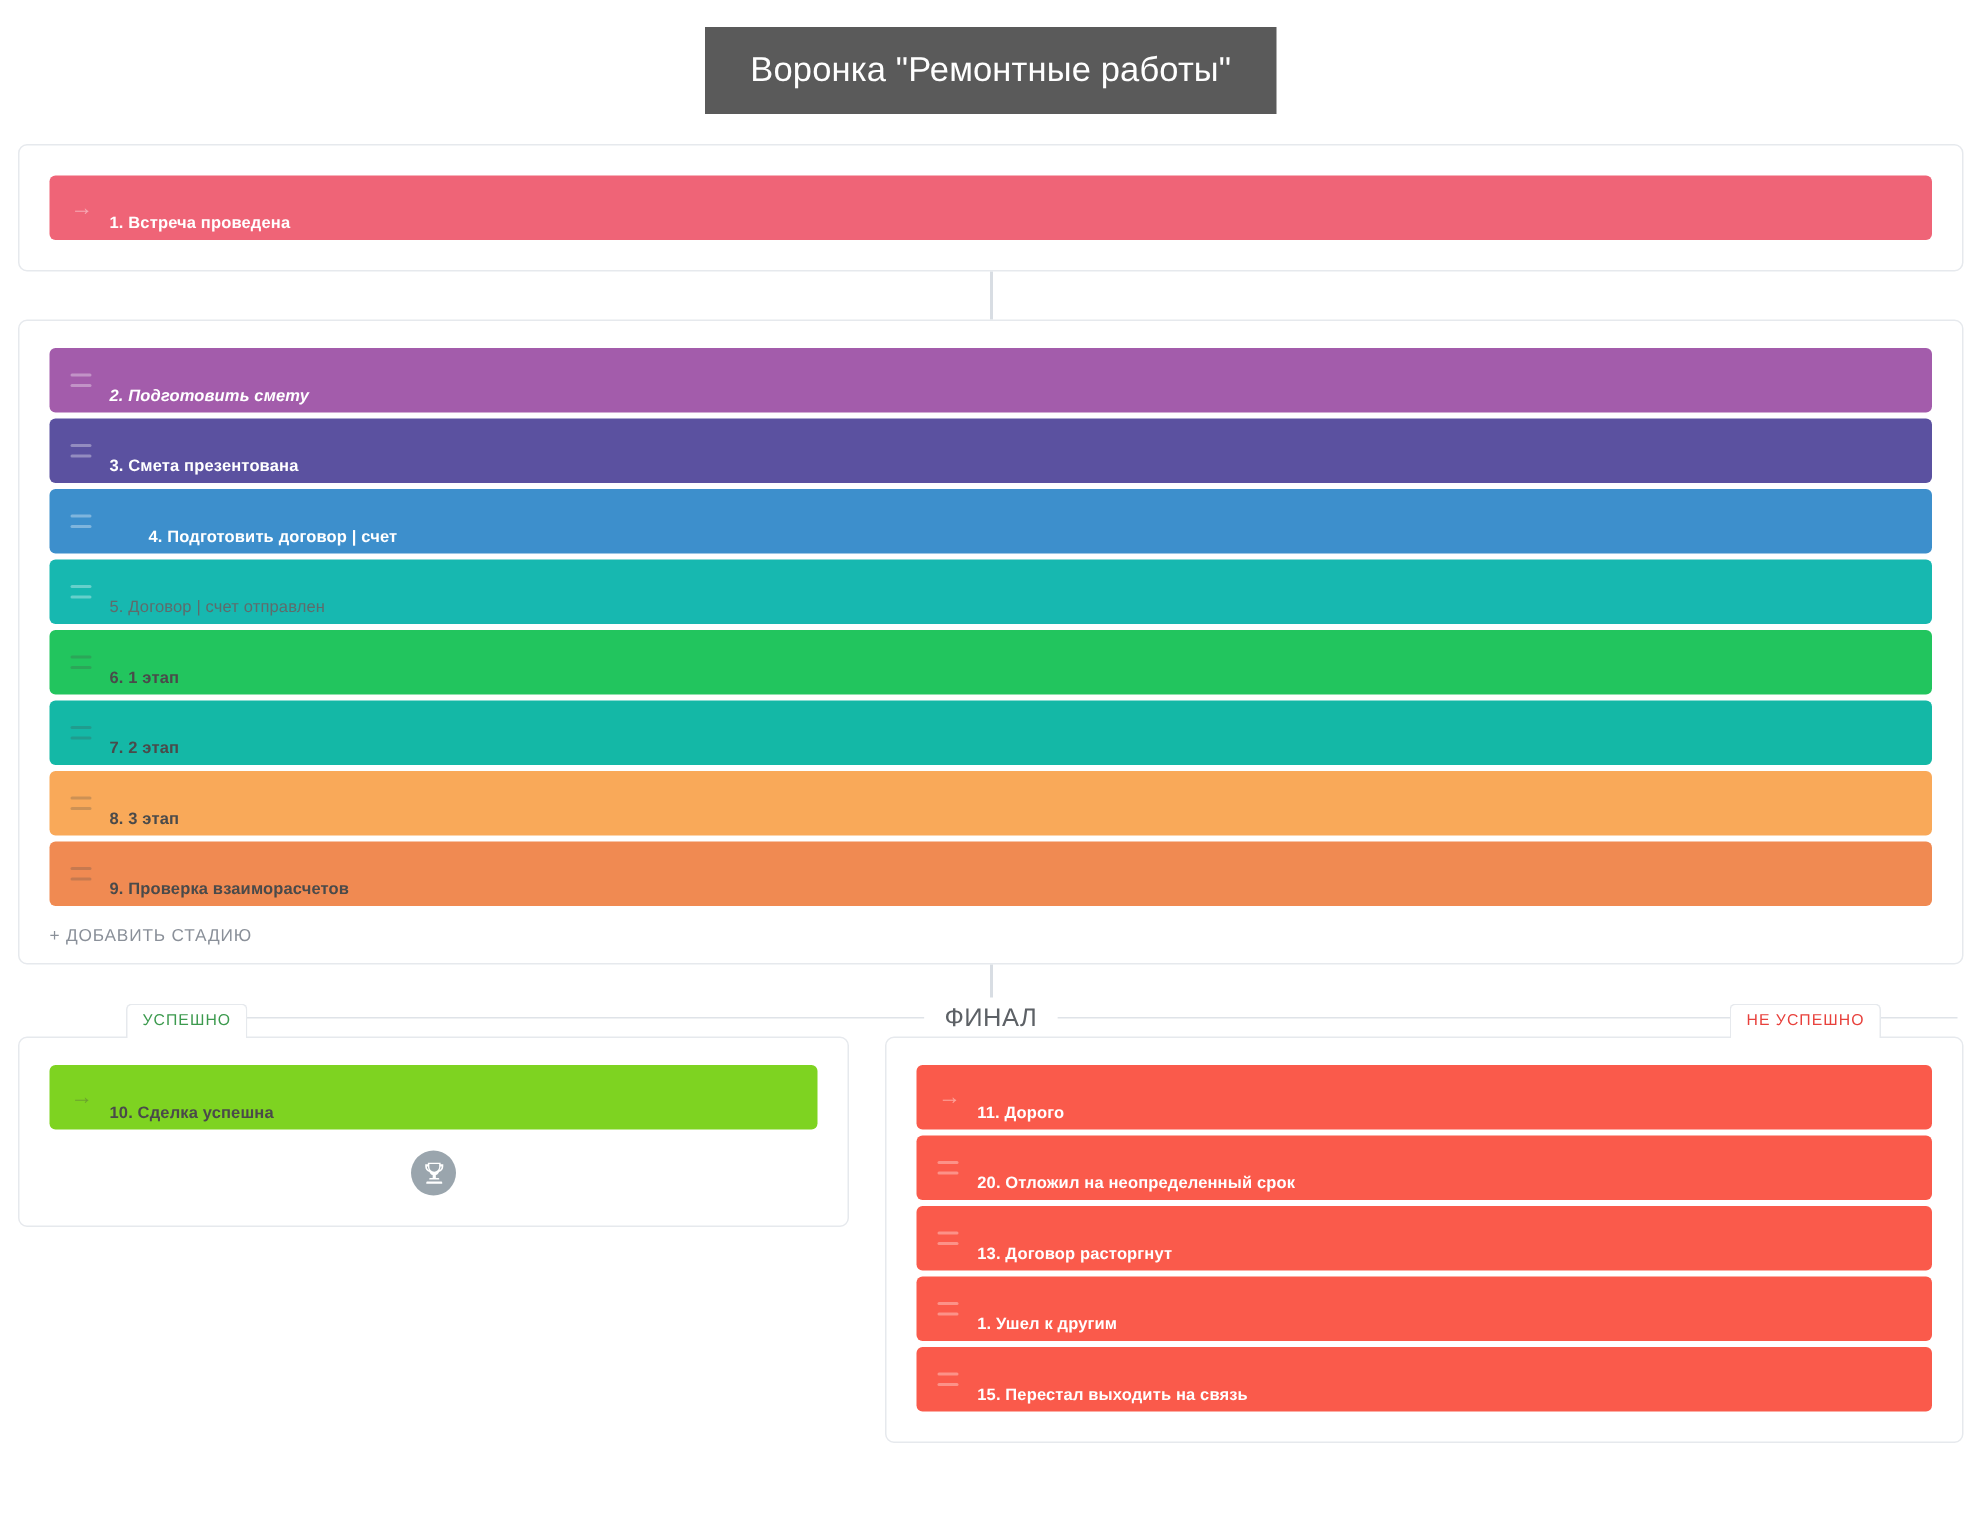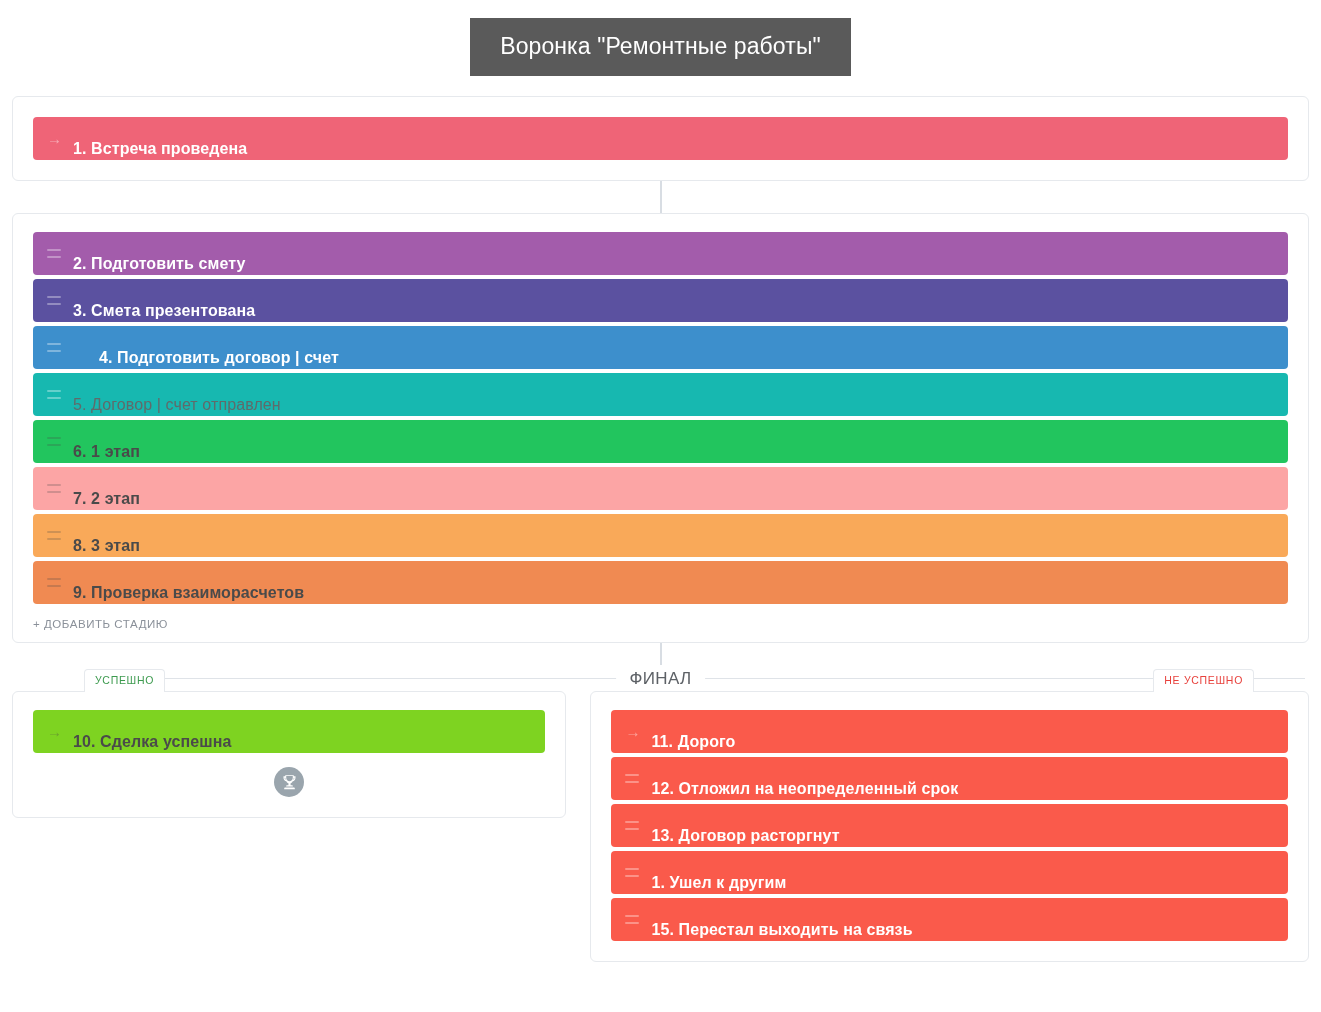--- a/index.html
+++ b/index.html
@@ -62,21 +62,21 @@
 
   .stage-icon {
     width: 26px;
     min-width: 26px;
     display: flex;
     align-items: center;
     justify-content: flex-start;
     opacity: 0.55;
   }
   .stage-label {
-    font-size: 16px;
+    font-size: 11px;
     font-weight: bold;
     letter-spacing: 0.1px;
     white-space: nowrap;
     margin-top: 20px;
   }
   .txt-white  { color: #ffffff; }
   .txt-dark   { color: #4a4a4a; }
   .txt-soft   { color: #5f6b6b; font-weight: normal; }
 
   
@@ -216,21 +216,21 @@
       </div>
     </div>
 </div>
 
 <div class="connector conn-1">
     <span></span>
   </div>
 
 <div class="panel panel-mid">
   <div id="middle-stage-list">
-      <div class="stage" style="background: rgb(163, 92, 171);">
+      <div class="stage" style="background: rgb(163, 92, 171); font-style: italic;">
         <span class="stage-icon">
           <span class="handle handle-w">
             <i></i>
             <i></i>
           </span>
         </span>
         <span class="stage-label txt-white">2. Подготовить смету</span>
       </div>
       <div class="stage" style="background: rgb(91, 81, 160);">
         <span class="stage-icon">
@@ -261,21 +261,21 @@
       </div>
       <div class="stage" style="background: #22c55e;">
         <span class="stage-icon">
           <span class="handle handle-d">
             <i></i>
             <i></i>
           </span>
         </span>
         <span class="stage-label txt-dark">6. 1 этап</span>
       </div>
-      <div class="stage" style="background: #fca5a5;">
+      <div class="stage" style="background: #14b8a6;">
         <span class="stage-icon">
           <span class="handle handle-d">
             <i></i>
             <i></i>
           </span>
         </span>
         <span class="stage-label txt-dark">7. 2 этап</span>
       </div>
       <div class="stage" style="background: rgb(249, 169, 89);">
         <span class="stage-icon">
@@ -341,21 +341,21 @@
             </span>
             <span class="stage-label txt-white">11. Дорого</span>
           </div>
           <div class="stage" style="background: rgb(250, 90, 75);">
             <span class="stage-icon">
               <span class="handle handle-w">
                 <i></i>
                 <i></i>
               </span>
             </span>
-            <span class="stage-label txt-white">12. Отложил на неопределенный срок</span>
+            <span class="stage-label txt-white">20. Отложил на неопределенный срок</span>
           </div>
           <div class="stage" style="background: rgb(250, 90, 75);">
             <span class="stage-icon">
               <span class="handle handle-w">
                 <i></i>
                 <i></i>
               </span>
             </span>
             <span class="stage-label txt-white">13. Договор расторгнут</span>
           </div>

